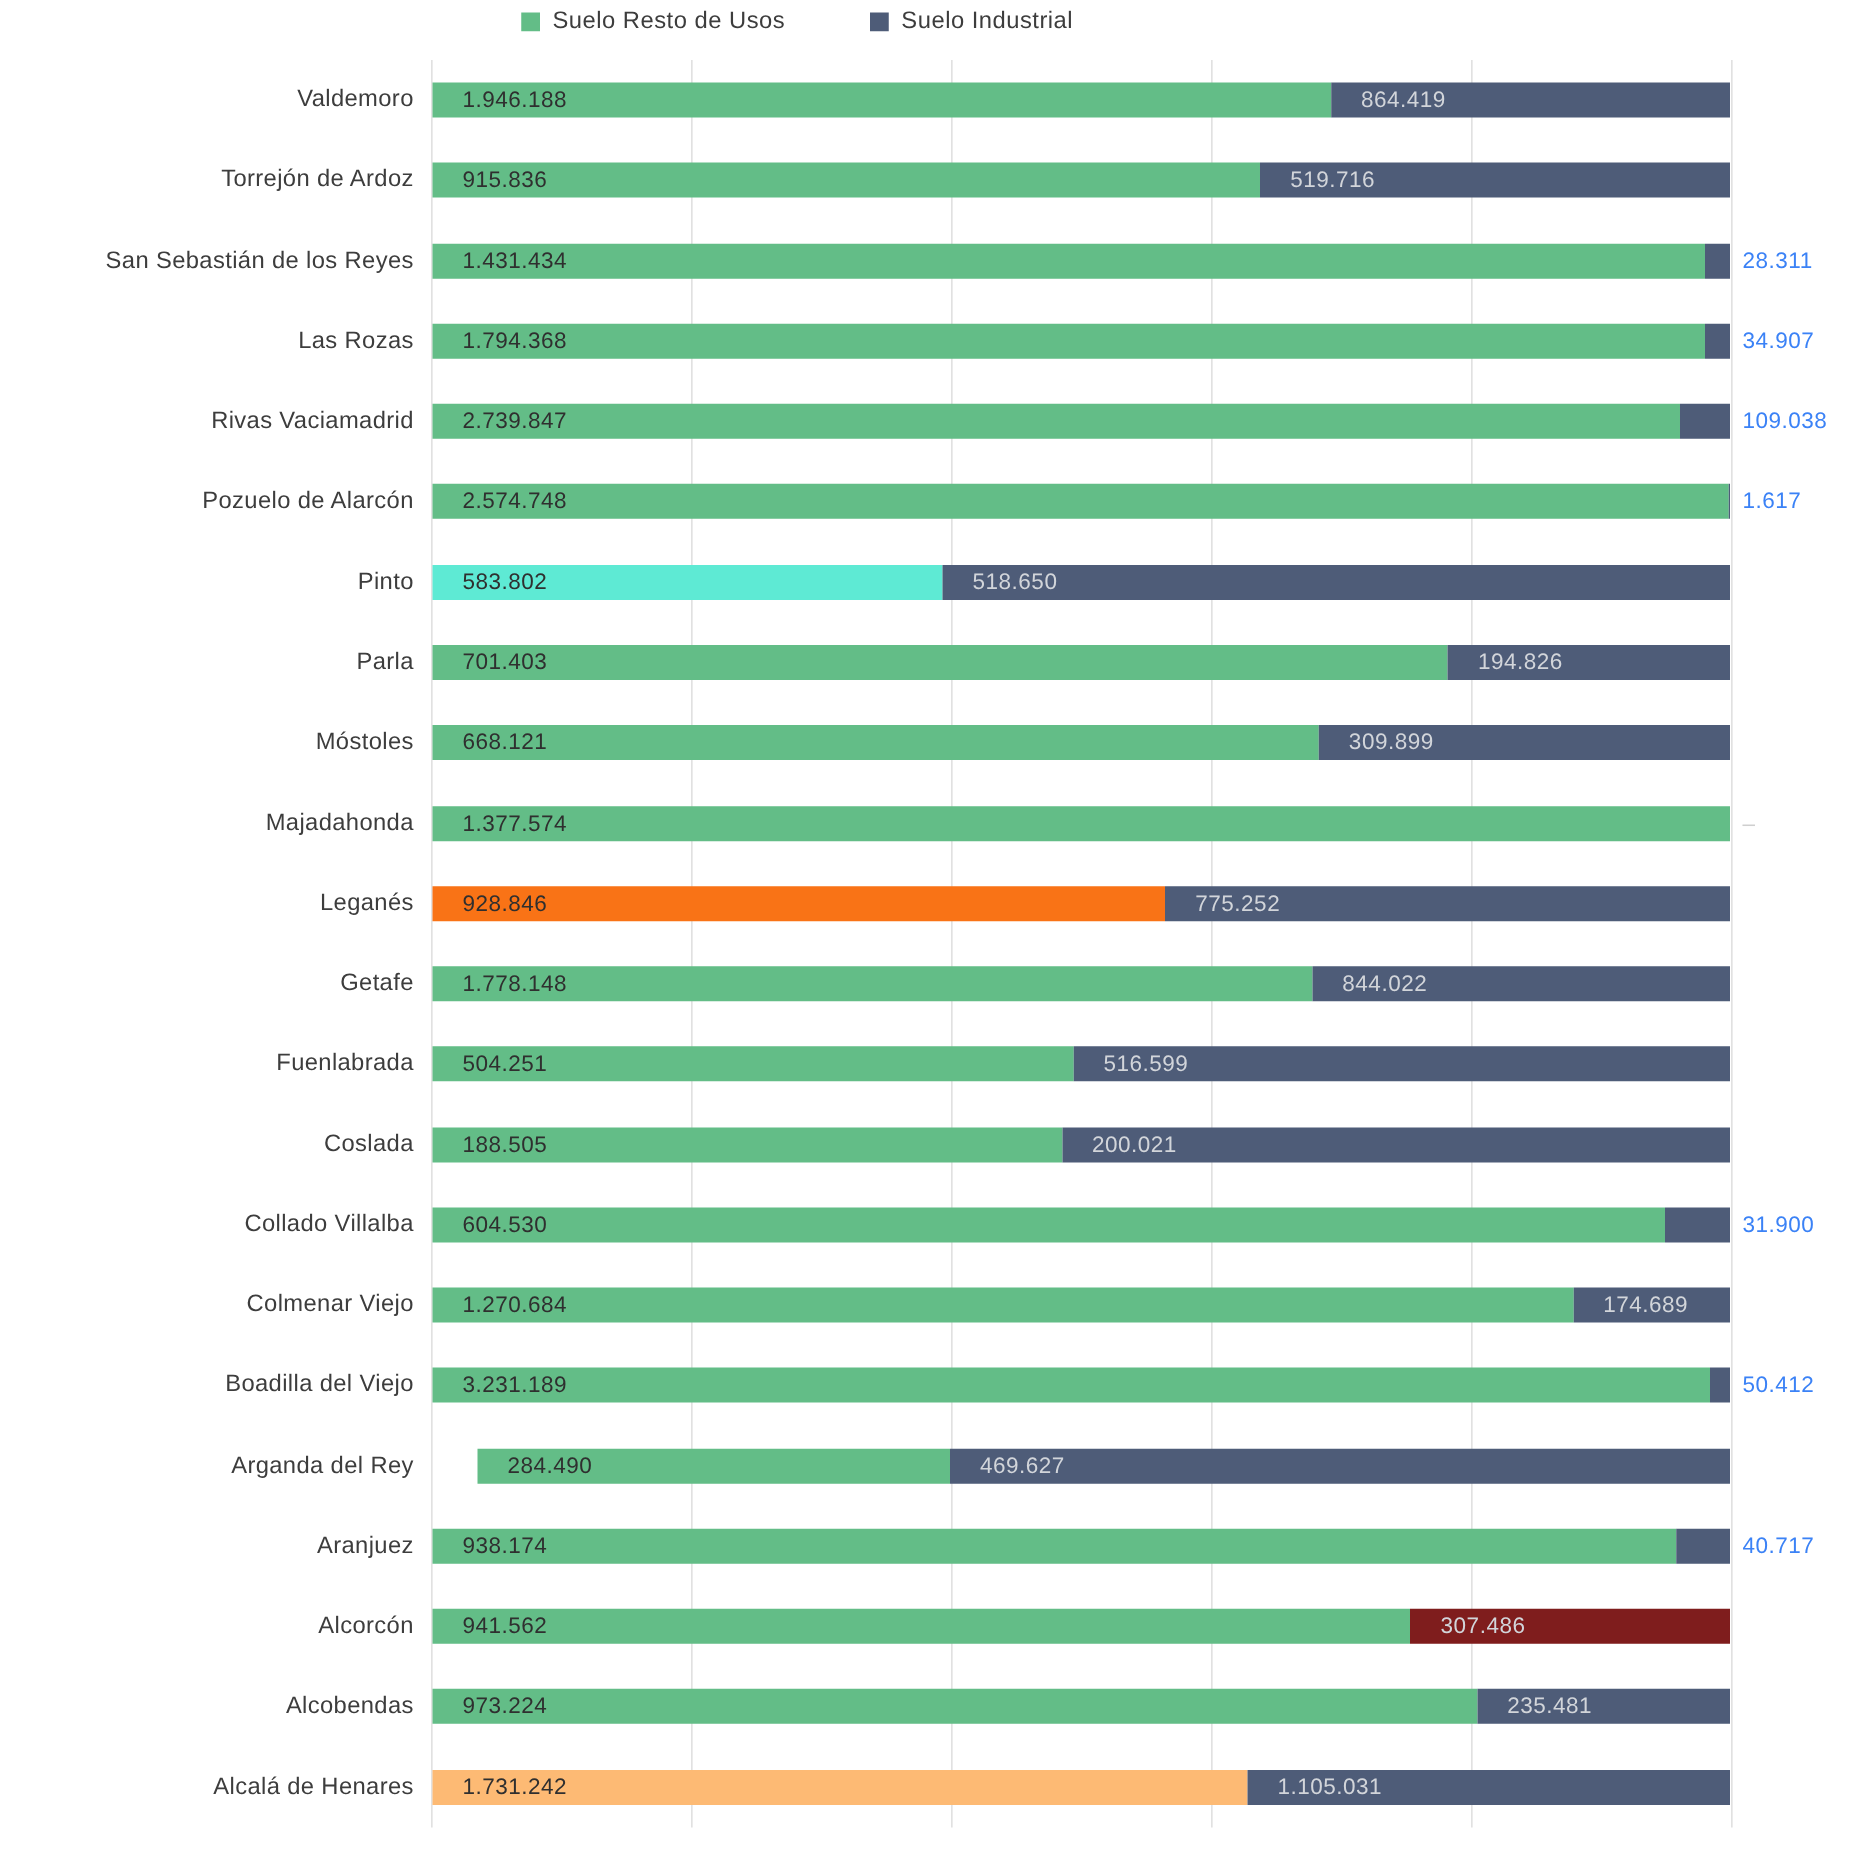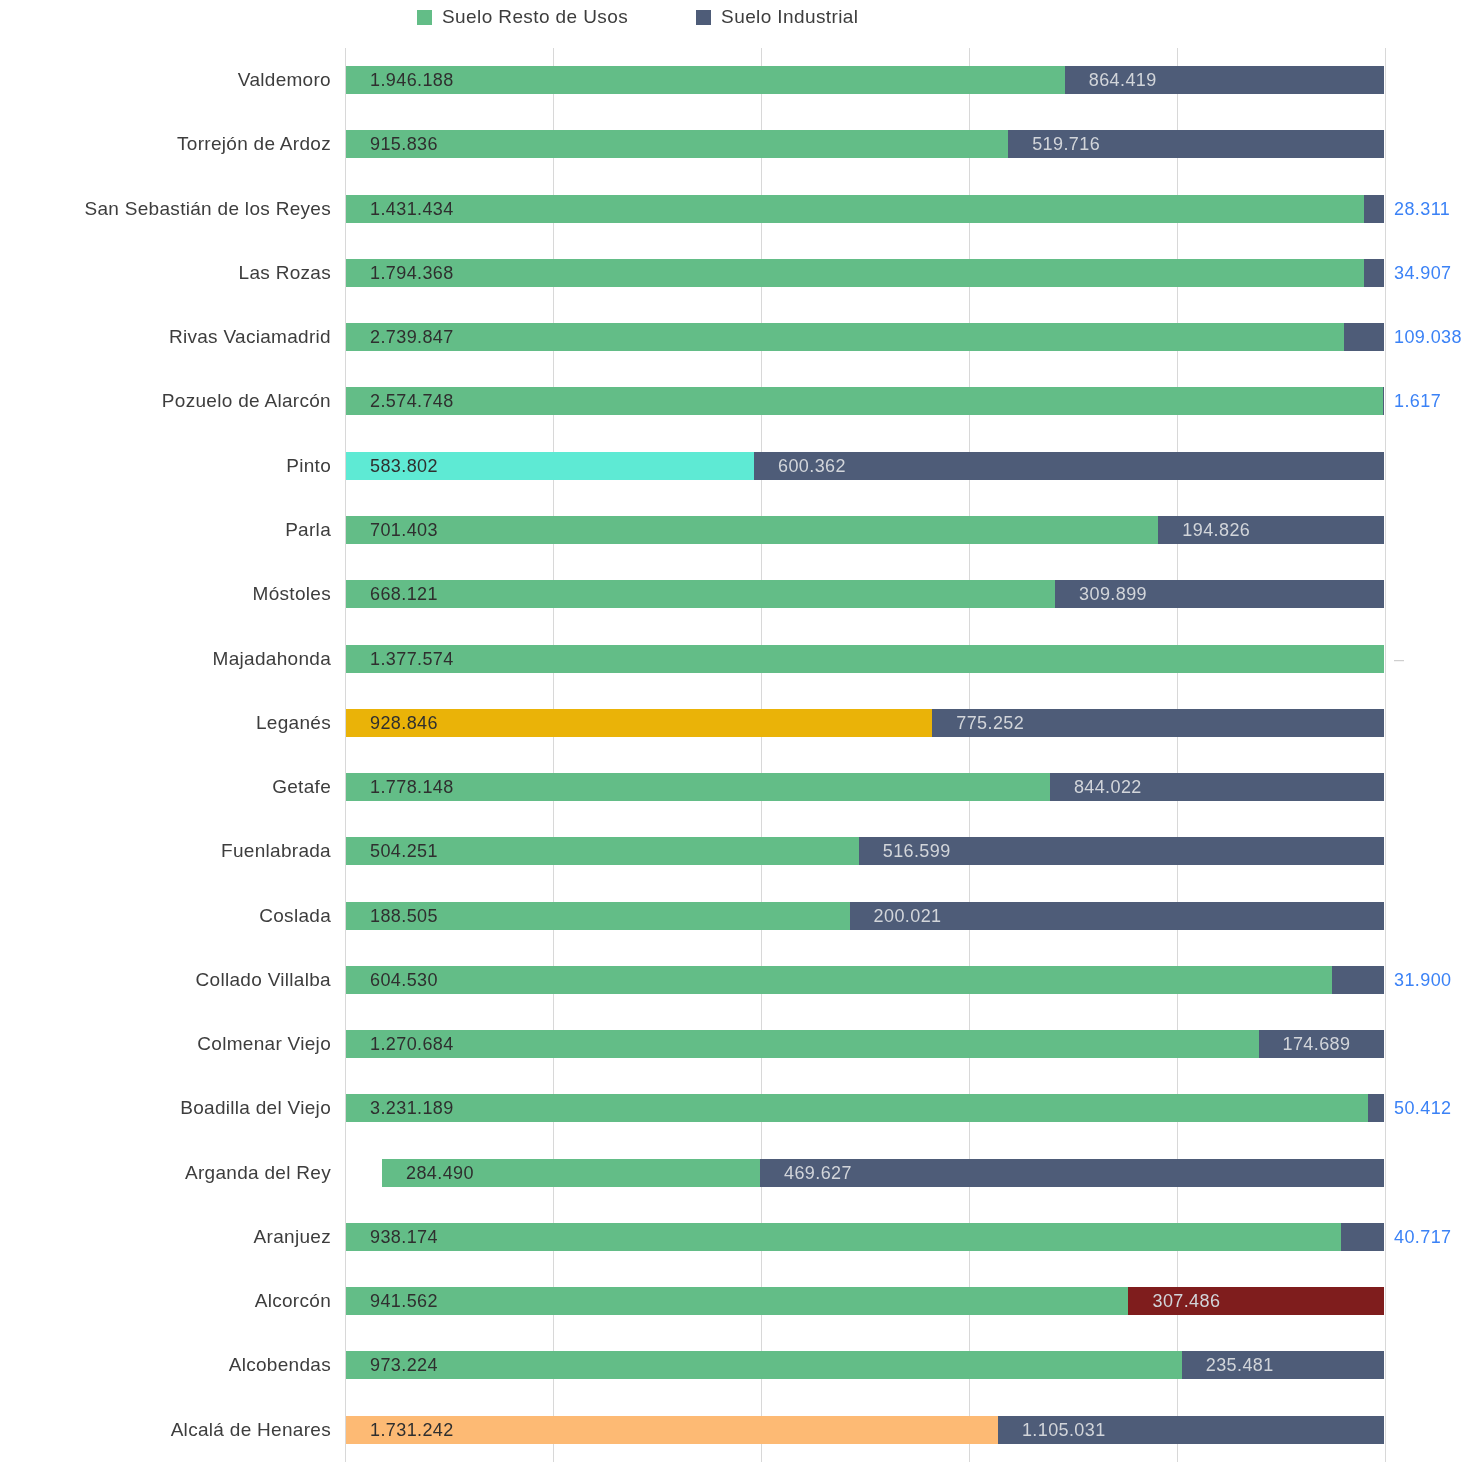--- a/index.html
+++ b/index.html
@@ -131,21 +131,21 @@
         </div>
         <div class="out">1.617</div>
       </div>
       <div class="row">
         <div class="cat">Pinto</div>
         <div class="bar">
           <div class="seg seg-g" style="width: 39.3114%; background: #5eead4;">
             <div class="val val-g">583.802</div>
           </div>
           <div class="seg seg-d" style="width: 60.6886%; background: rgb(78, 92, 120);">
-            <div class="val val-d">600.362</div>
+            <div class="val val-d">518.650</div>
           </div>
         </div>
       </div>
       <div class="row">
         <div class="cat">Parla</div>
         <div class="bar">
           <div class="seg seg-g" style="width: 78.2616%; background: rgb(99, 189, 135);">
             <div class="val val-g">701.403</div>
           </div>
           <div class="seg seg-d" style="width: 21.7384%; background: rgb(78, 92, 120);">
@@ -170,21 +170,21 @@
           <div class="seg seg-g" style="width: 100%; background: rgb(99, 189, 135);">
             <div class="val val-g">1.377.574</div>
           </div>
           <div class="seg seg-d" style="width: 0%; background: rgb(78, 92, 120);"></div>
         </div>
         <div class="out dash">–</div>
       </div>
       <div class="row">
         <div class="cat">Leganés</div>
         <div class="bar">
-          <div class="seg seg-g" style="width: 54.5066%; background: #eab308; padding-left: 45px;">
+          <div class="seg seg-g" style="width: 54.5066%; background: #f97316; padding-left: 45px;">
             <div class="val val-g">928.846</div>
           </div>
           <div class="seg seg-d" style="width: 45.4934%; background: rgb(78, 92, 120);">
             <div class="val val-d">775.252</div>
           </div>
         </div>
       </div>
       <div class="row">
         <div class="cat">Getafe</div>
         <div class="bar">

